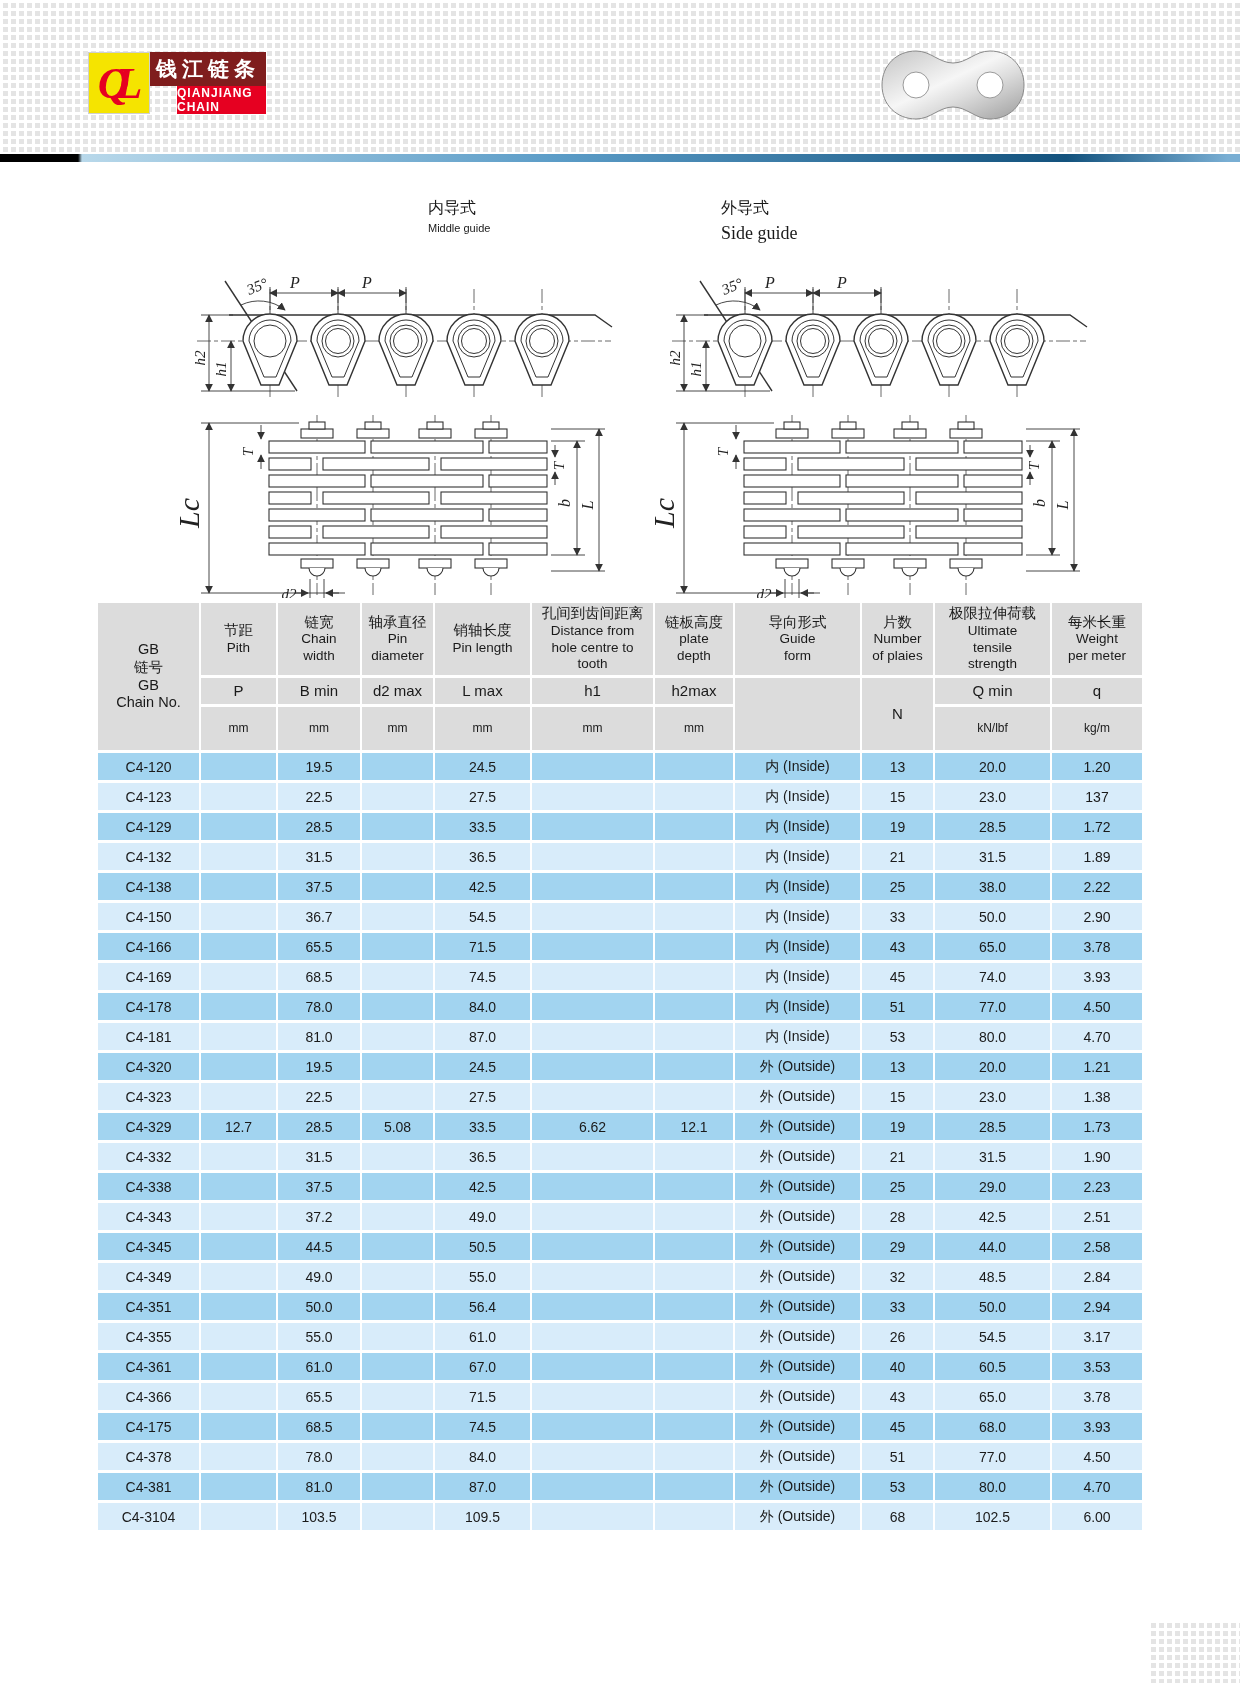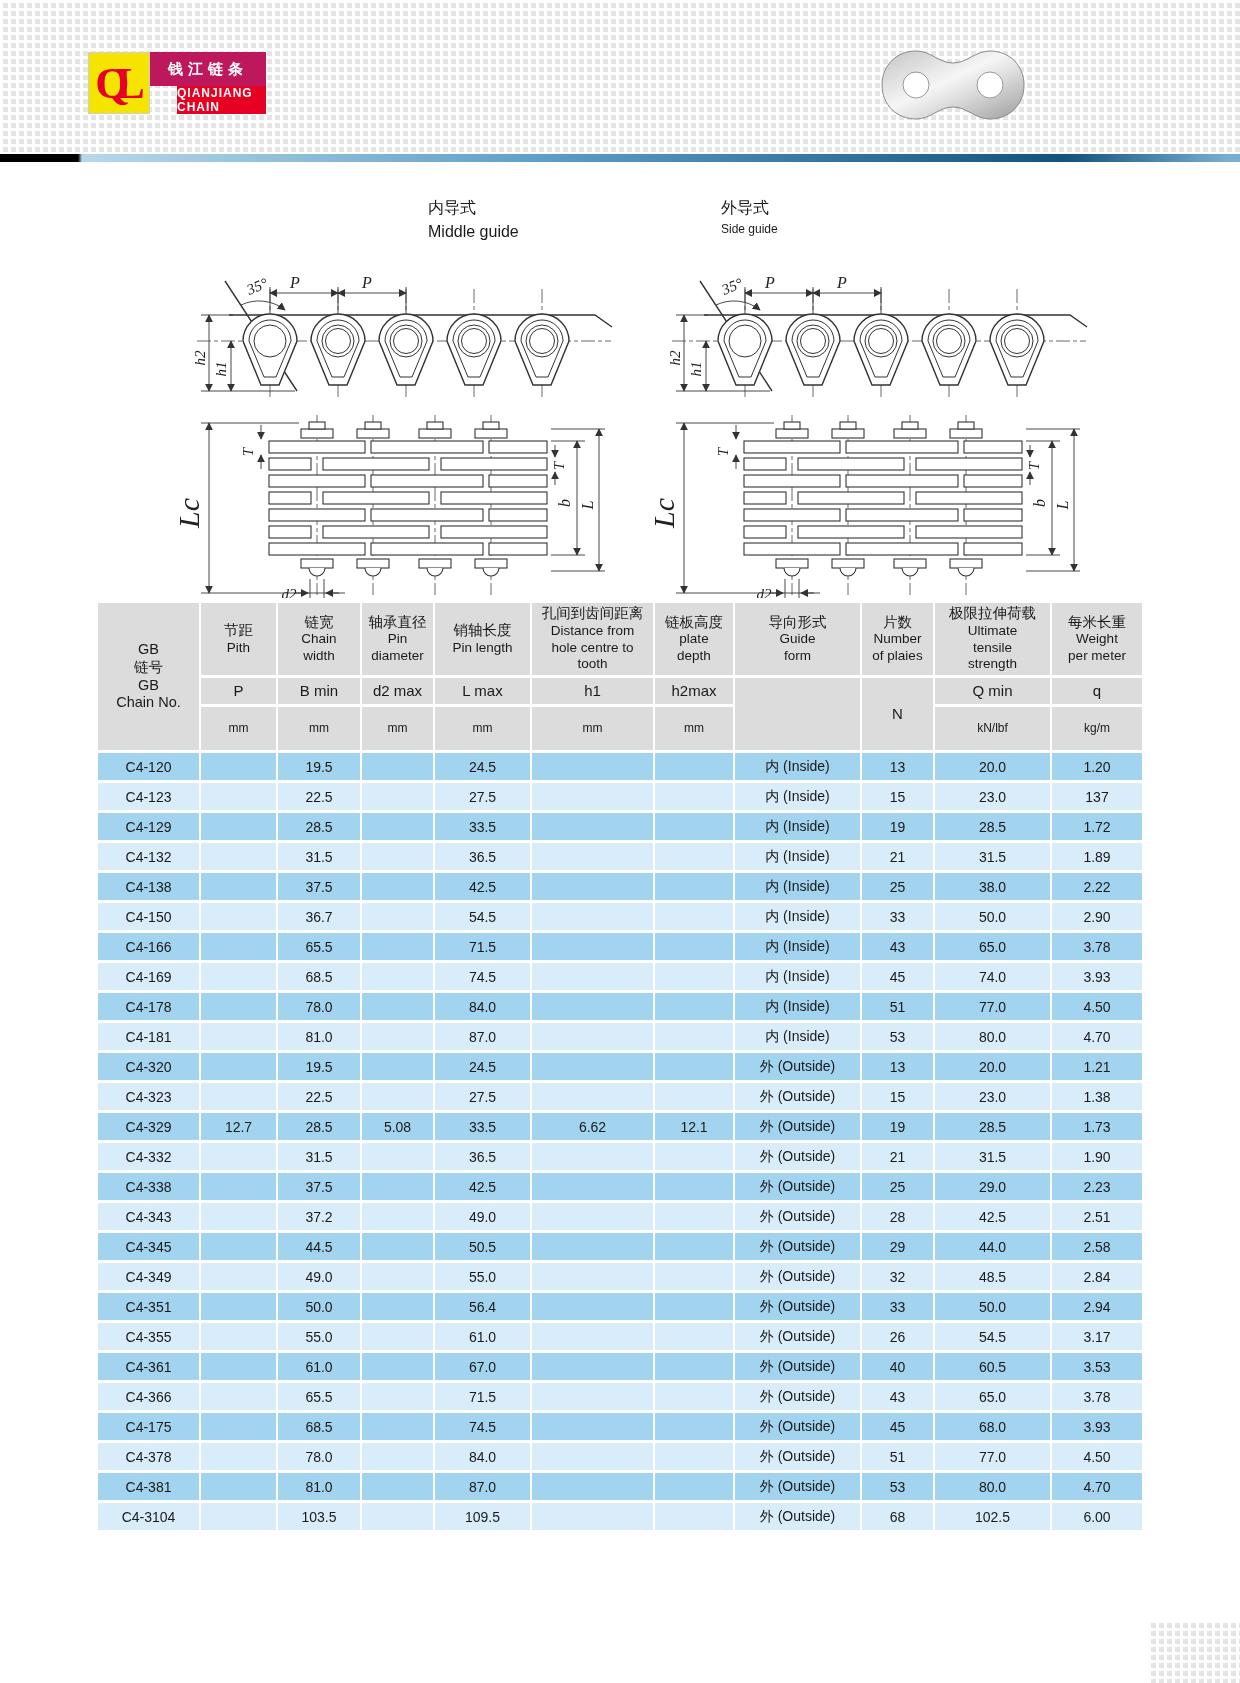--- a/index.html
+++ b/index.html
@@ -10,37 +10,37 @@
     background-image:linear-gradient(to right,#fff 3px,transparent 3px),
                      linear-gradient(to bottom,#fff 3px,transparent 3px);
     background-size:8px 8px;}
   .banner{position:absolute;left:0;top:0;width:1240px;height:154px;}
   .divider{position:absolute;left:0;top:154px;width:1240px;height:8px;
     background:linear-gradient(to right,#000 0,#000 78px,#b8d8ea 82px,#5b9cc7 45%,#13527d 86%,#79aed3 99%);}
   
   .logo{position:absolute;left:88px;top:52px;width:178px;height:62px;display:flex;}
   .logo-mark{width:62px;height:62px;background:#f5e400;border:1px solid #cfcfcf;box-sizing:border-box;
     display:flex;align-items:center;justify-content:center;}
-  .logo-mark span{font-family:"Liberation Serif",serif;font-weight:bold;
+  .logo-mark span{font-family:"Liberation Serif",serif;font-style:italic;font-weight:bold;
     font-size:44px;color:#e60021;letter-spacing:-14px;padding-right:12px;}
   .logo-text{flex:1;display:flex;flex-direction:column;}
-  .logo-cn{background:#be185d;color:#fff;flex:1.25;display:flex;align-items:center;justify-content:center;
-    font-size:15px;font-weight:bold;letter-spacing:5px;}
+  .logo-cn{background:#7f1d1d;color:#fff;flex:1.25;display:flex;align-items:center;justify-content:center;
+    font-size:21px;font-weight:bold;letter-spacing:5px;}
   .logo-en{background:#e60021;color:#fff;flex:1;display:flex;align-items:center;justify-content:center;
     font-size:12px;font-weight:bold;letter-spacing:1px;margin-left:27px;}
   .chain-plate{position:absolute;left:878px;top:46px;}
   
   .title-block{position:absolute;left:95px;top:180px;line-height:1.25;}
   .title-cn{font-size:25px;font-weight:bold;}
   .title-en{font-size:24px;margin-top:4px;}
   .guide-label{position:absolute;top:196px;font-size:16px;line-height:1.5;}
-  .guide-label .en{font-size:16px;}
+  .guide-label .en{font-size:11px;}
   .guide-middle{left:428px;}
   .guide-side{left:721px;}
-  .guide-side .en{font-family:Liberation Sans, sans-serif;font-size:12px;}
+  .guide-side .en{font-family:Liberation Serif, serif;font-size:18px;}
   
   .diagram{position:absolute;top:263px;width:440px;height:335px;}
   .diagram-left{left:175px;}
   .diagram-right{left:650px;}
   .diagram svg text{font-family:"Liberation Serif",serif;font-style:italic;fill:#222;}
   
   .spec-table-wrap{position:absolute;left:96px;top:600px;}
   table.spec{border-collapse:separate;border-spacing:2px 3px;table-layout:fixed;width:1048px;}
   table.spec th,table.spec td{text-align:center;vertical-align:middle;padding:0 2px;overflow:hidden;}
   table.spec thead th{background:#dcdcdc;font-weight:normal;white-space:pre-line;line-height:1.22;}

